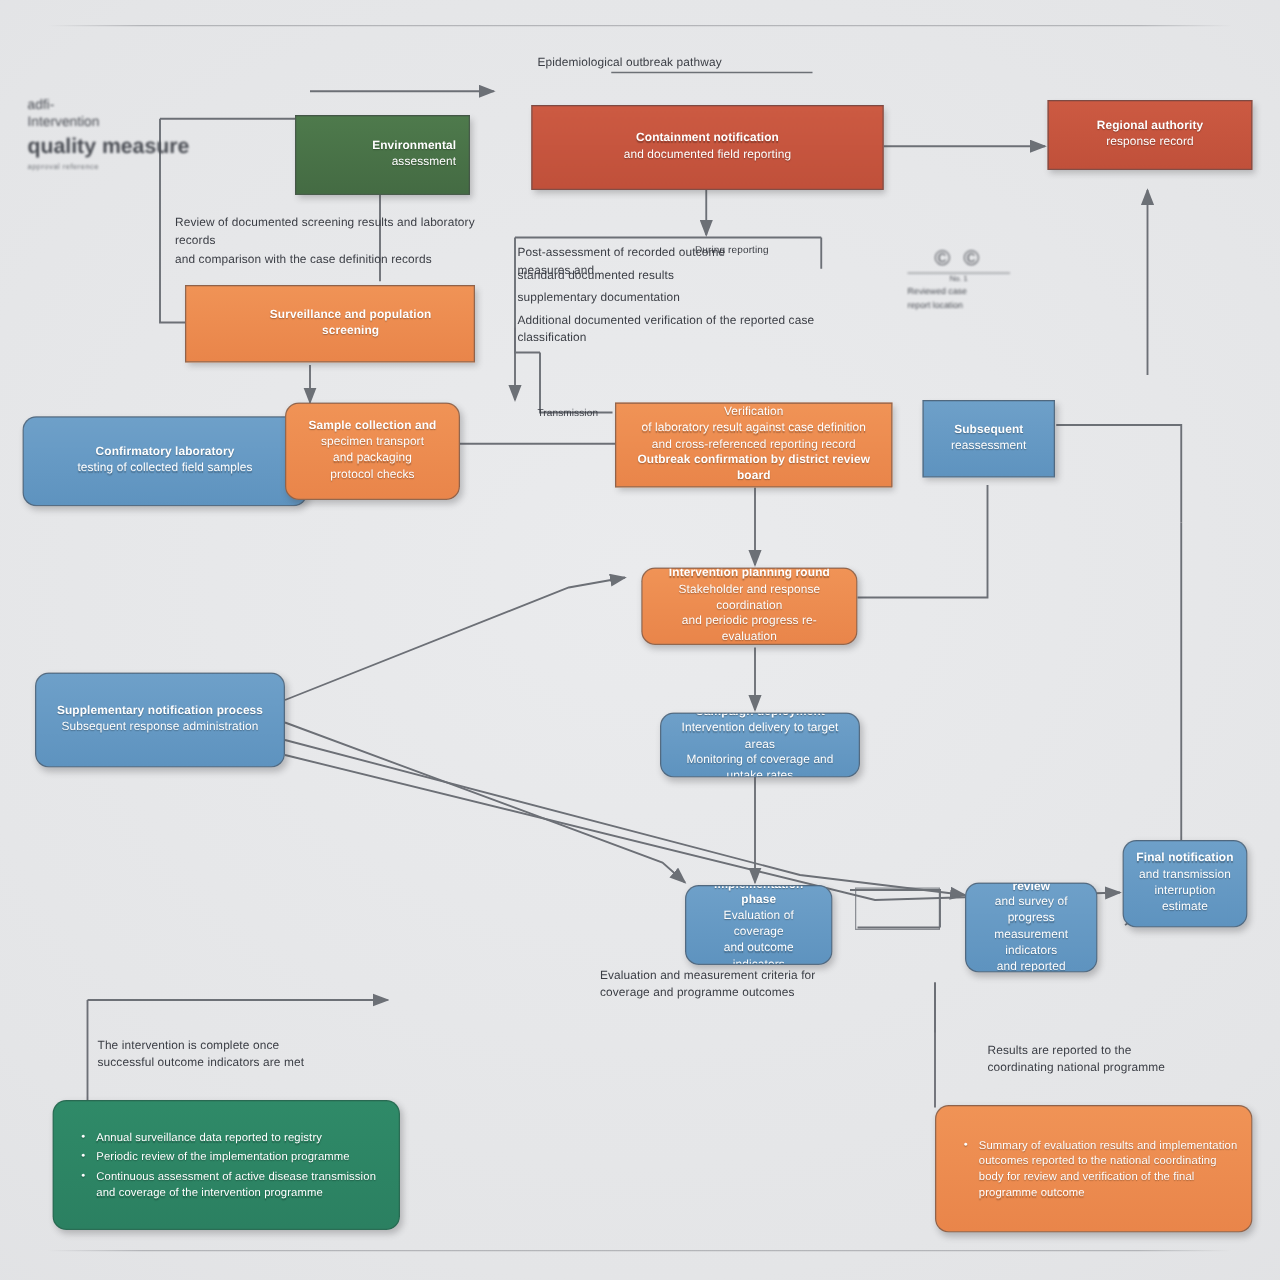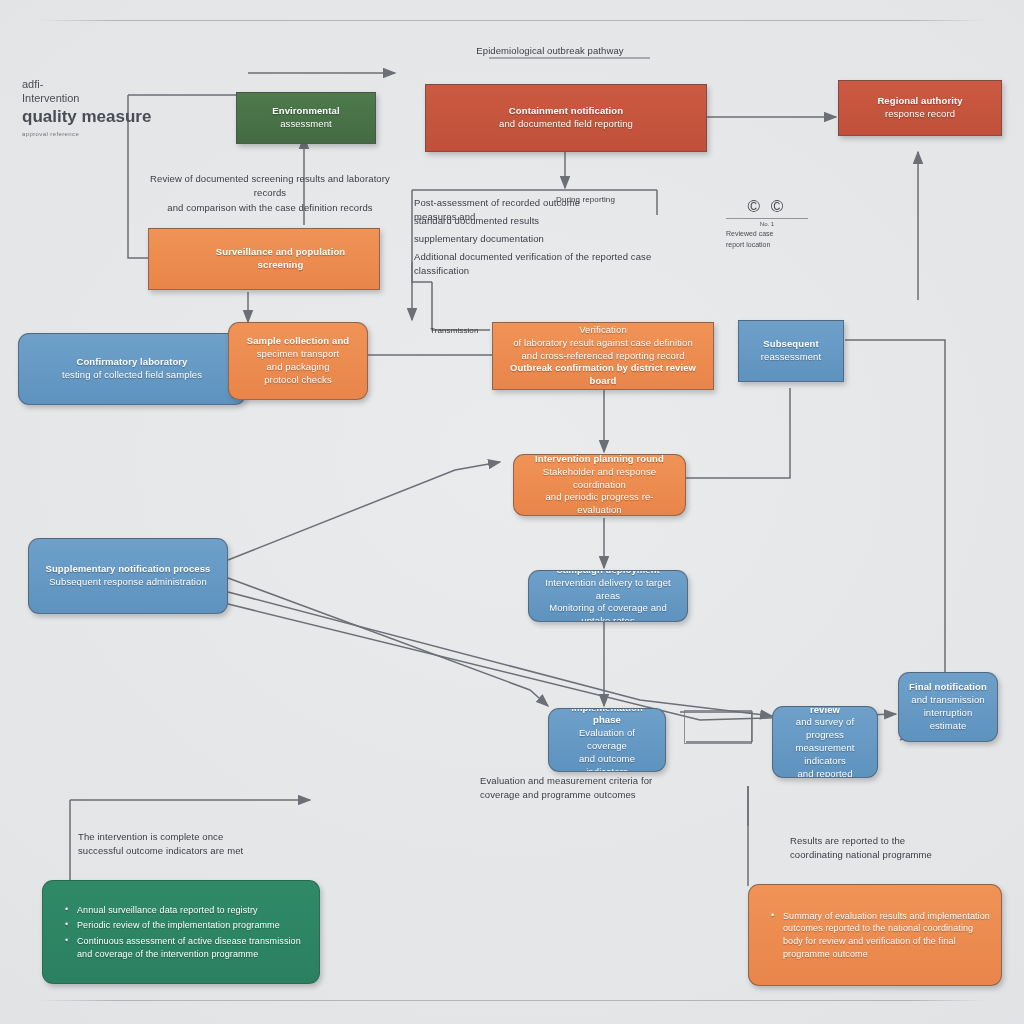--- a/index.html
+++ b/index.html
@@ -78,21 +78,21 @@
   .note {
     position: absolute;
     color: #3a3d44;
     font-size: 9.5px;
     line-height: 1.5;
     letter-spacing: .1px;
     filter: blur(.6px);
     white-space: pre-line;
   }
   .note.small { font-size: 8px; }
-  .note.center { text-align: center; }
+  .note.center { }
 
   .bullets {
     list-style: none;
     text-align: left;
     width: 100%;
     padding-left: 12px;
   }
   .bullets li {
     position: relative;
     padding-left: 12px;
@@ -220,21 +220,21 @@
 </div>
 
 <div class="icon-badge" style="left:726px; top:198px; width:82px;">
   <div class="ib-row">©&nbsp;©</div>
   <div class="ib-rule"></div>
   <div class="ib-n">No. 1</div>
   <div class="ib-cap">Reviewed case</div>
   <div class="ib-cap">report location</div>
 </div>
 
-<div class="node green" style="left:236px; top:92px; width:140px; height:52px;">
+<div class="node green" style="left:236px; top:92px; width:140px; height:64px;text-align:right;">
   <span class="line t">Environmental</span>
   <span class="line">assessment</span>
 </div>
 
 <div class="node red" style="left:425px; top:84px; width:282px; height:68px;">
   <span class="line t">Containment notification</span>
   <span class="line">and documented field reporting</span>
 </div>
 
 <div class="node red" style="left:838px; top:80px; width:164px; height:56px;">

